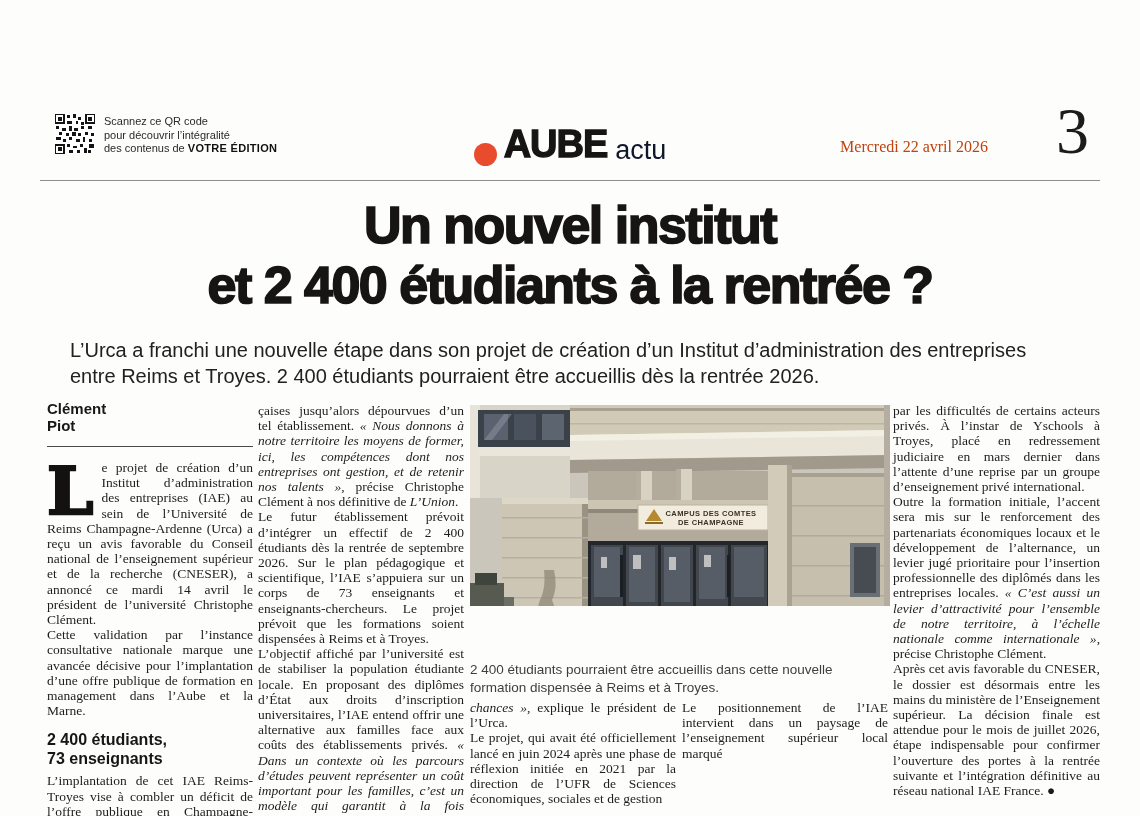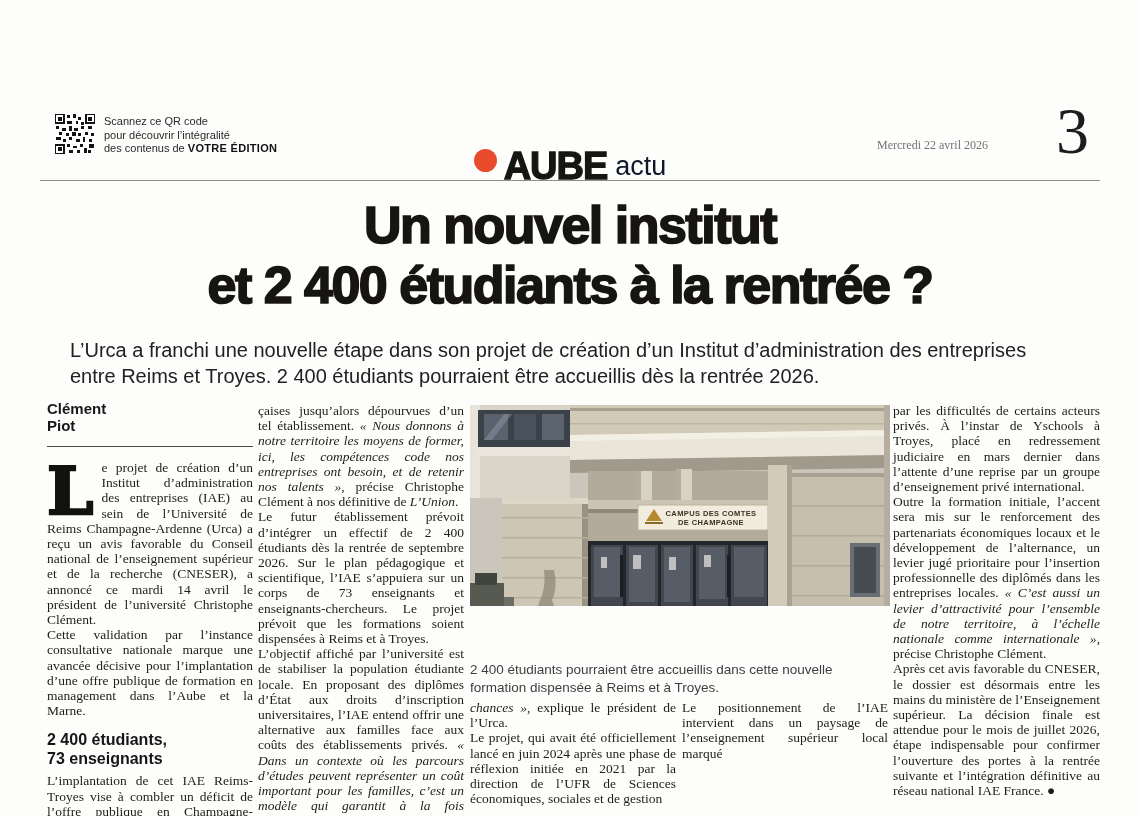--- a/index.html
+++ b/index.html
@@ -9,26 +9,26 @@
   }
   .page{position:relative;width:1140px;height:816px;}
 
   
   .qr-block{position:absolute;left:55px;top:112px;display:flex;gap:9px;align-items:center;}
   .qr-svg{width:40px;height:40px;}
   .qr-text{font-family:"Liberation Sans",sans-serif;font-size:11px;line-height:13.5px;color:#2a2a2a;padding-top:3px;}
   .qr-bold{font-weight:bold;letter-spacing:.3px;color:#111;}
 
   .brand{position:absolute;left:0;top:123px;width:1140px;display:flex;justify-content:center;align-items:center;}
-  .brand-inner{display:flex;align-items:flex-start;margin-top:22px;}
+  .brand-inner{display:flex;align-items:flex-end;}
   .brand-dot{width:23px;height:23px;border-radius:50%;background:#e94b2d;margin-right:7px;margin-top:4px;}
   .brand-name{font-family:"Liberation Sans",sans-serif;font-weight:bold;font-size:38px;letter-spacing:-1px;color:#161513;-webkit-text-stroke:1.3px #161513;}
   .brand-suffix{font-family:"Liberation Sans",sans-serif;font-size:27px;color:#0f172a;margin-left:8px;margin-top:6px;}
 
-  .edition-date{position:absolute;right:152px;top:138px;font-size:12px;color:#737373;}
+  .edition-date{position:absolute;right:152px;top:138px;font-size:16px;color:#c2410c;}
   .page-number{position:absolute;left:1056px;top:96px;font-size:66px;line-height:70px;color:#1c1c1c;font-family:"Liberation Serif",serif;}
 
   .header-rule{position:absolute;left:40px;right:40px;top:180px;border-top:1px solid #8d8d8d;}
 
   
   .headline{position:absolute;left:0;top:195px;width:1140px;text-align:center;
     font-family:"Liberation Sans",sans-serif;font-weight:bold;font-size:52px;line-height:60px;
     letter-spacing:-1.5px;color:#171513;-webkit-text-stroke:1.7px #171513;}
   .standfirst{position:absolute;left:70px;top:337px;width:1000px;text-align:left;
     font-family:"Liberation Sans",sans-serif;font-size:20px;line-height:26px;color:#212121;}
@@ -150,21 +150,21 @@
     <p><span class="dropcap">L</span><span>e projet de création d’un Institut d’administration des entreprises (IAE) au sein de l’Université de Reims Champagne-Ardenne (Urca) a reçu un avis favorable du Conseil national de l’enseignement supérieur et de la recherche (CNESER), a annoncé ce mardi 14 avril le président de l’université Christophe Clément.</span></p>
     <p>Cette validation par l’instance consultative nationale marque une avancée décisive pour l’implantation d’une offre publique de formation en management dans l’Aube et la Marne.</p>
     <h3 class="subhead">
       <span>2 400 étudiants,</span>
       <span>73 enseignants</span>
     </h3>
     <p>L’implantation de cet IAE Reims-Troyes vise à combler un déficit de l’offre publique en Champagne-Ardenne, l’une des rares régions fran-</p>
   </div>
 
   <div class="col col-2">
-    <p><span>çaises jusqu’alors dépourvues d’un tel établissement. </span><span class="italic">« Nous donnons à notre territoire les moyens de former, ici, les compétences code nos entreprises ont besoin, et de retenir nos talents »</span><span>, précise Christophe Clément à nos définitive de </span><span class="italic">L’Union</span><span>.</span></p>
+    <p><span>çaises jusqu’alors dépourvues d’un tel établissement. </span><span class="italic">« Nous donnons à notre territoire les moyens de former, ici, les compétences dont nos entreprises ont gestion, et de retenir nos talents »</span><span>, précise Christophe Clément à nos définitive de </span><span class="italic">L’Union</span><span>.</span></p>
     <p>Le futur établissement prévoit d’intégrer un effectif de 2 400 étudiants dès la rentrée de septembre 2026. Sur le plan pédagogique et scientifique, l’IAE s’appuiera sur un corps de 73 enseignants et enseignants-chercheurs. Le projet prévoit que les formations soient dispensées à Reims et à Troyes.</p>
     <p><span>L’objectif affiché par l’université est de stabiliser la population étudiante locale. En proposant des diplômes d’État aux droits d’inscription universitaires, l’IAE entend offrir une alternative aux familles face aux coûts des établissements privés. </span><span class="italic">« Dans un contexte où les parcours d’études peuvent représenter un coût important pour les familles, c’est un modèle qui garantit à la fois l’excellence académique et l’égalité des</span></p>
   </div>
 
   <div class="photo">
     <svg viewBox="0 0 420 250" width="420" height="250">
       <rect width="420" height="250" fill="#cbc6bb"></rect>
 
       <rect x="0" y="0" width="100" height="93" fill="#d8d4c8"></rect>
       <rect x="0" y="0" width="10" height="93" fill="#e8e4da"></rect>

